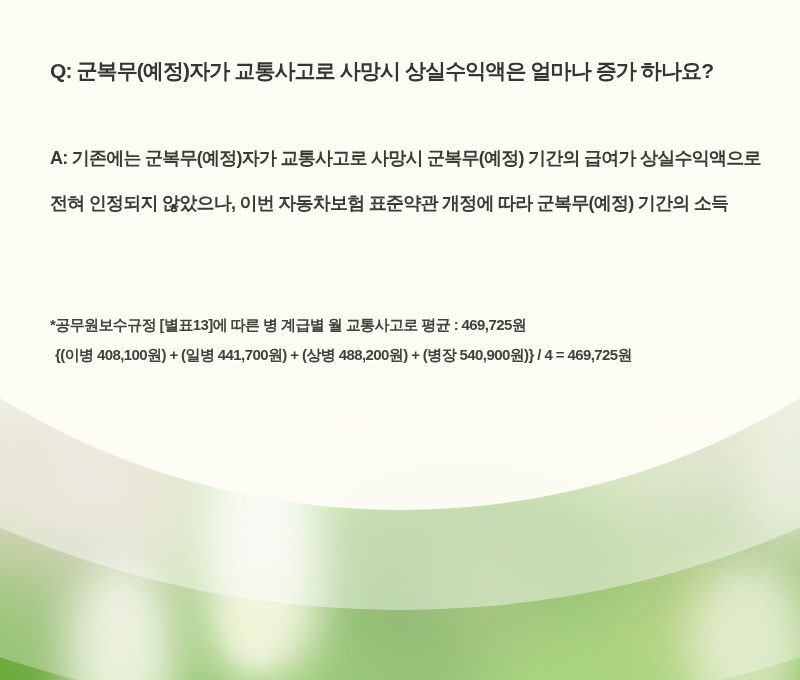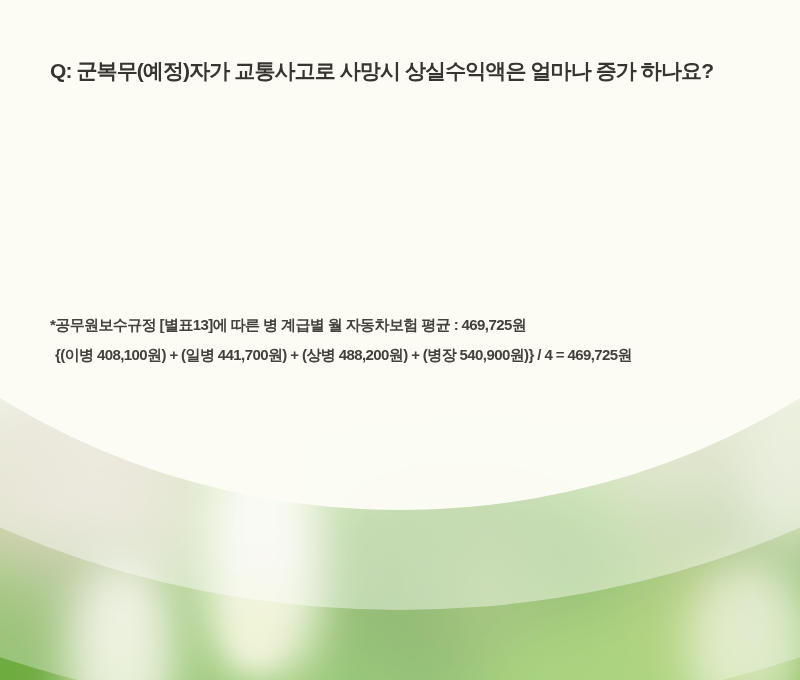--- a/index.html
+++ b/index.html
@@ -239,21 +239,23 @@
   <div class="arc arc-outer"></div>
   <div class="arc arc-low"></div>
   <div class="arc arc-mid"></div>
   <div class="arc arc-top"></div>
 
   <div class="content">
 
     <div class="q-line">Q: 군복무(예정)자가 교통사고로 사망시 상실수익액은 얼마나 증가 하나요?</div>
 
     <div class="a-block">
+      <div class="a-line">A: 기존에는 군복무(예정)자가 교통사고로 사망시 군복무(예정) 기간의 급여가 상실수익액으로</div>
+      <div class="a-line">전혀 인정되지 않았으나, 이번 자동차보험 표준약관 개정에 따라 군복무(예정) 기간의 소득</div>
     </div>
 
     <div class="note-block">
-      <div class="note-line">*공무원보수규정 [별표13]에 따른 병 계급별 월 자동차보험 평균 : 469,725원</div>
+      <div class="note-line">*공무원보수규정 [별표13]에 따른 병 계급별 월 교통사고로 평균 : 469,725원</div>
       <div class="note-line indent">{(이병 408,100원) + (일병 441,700원) + (상병 488,200원) + (병장 540,900원)} / 4 = 469,725원</div>
     </div>
 
   </div>
 </div>
 
 </body></html>

